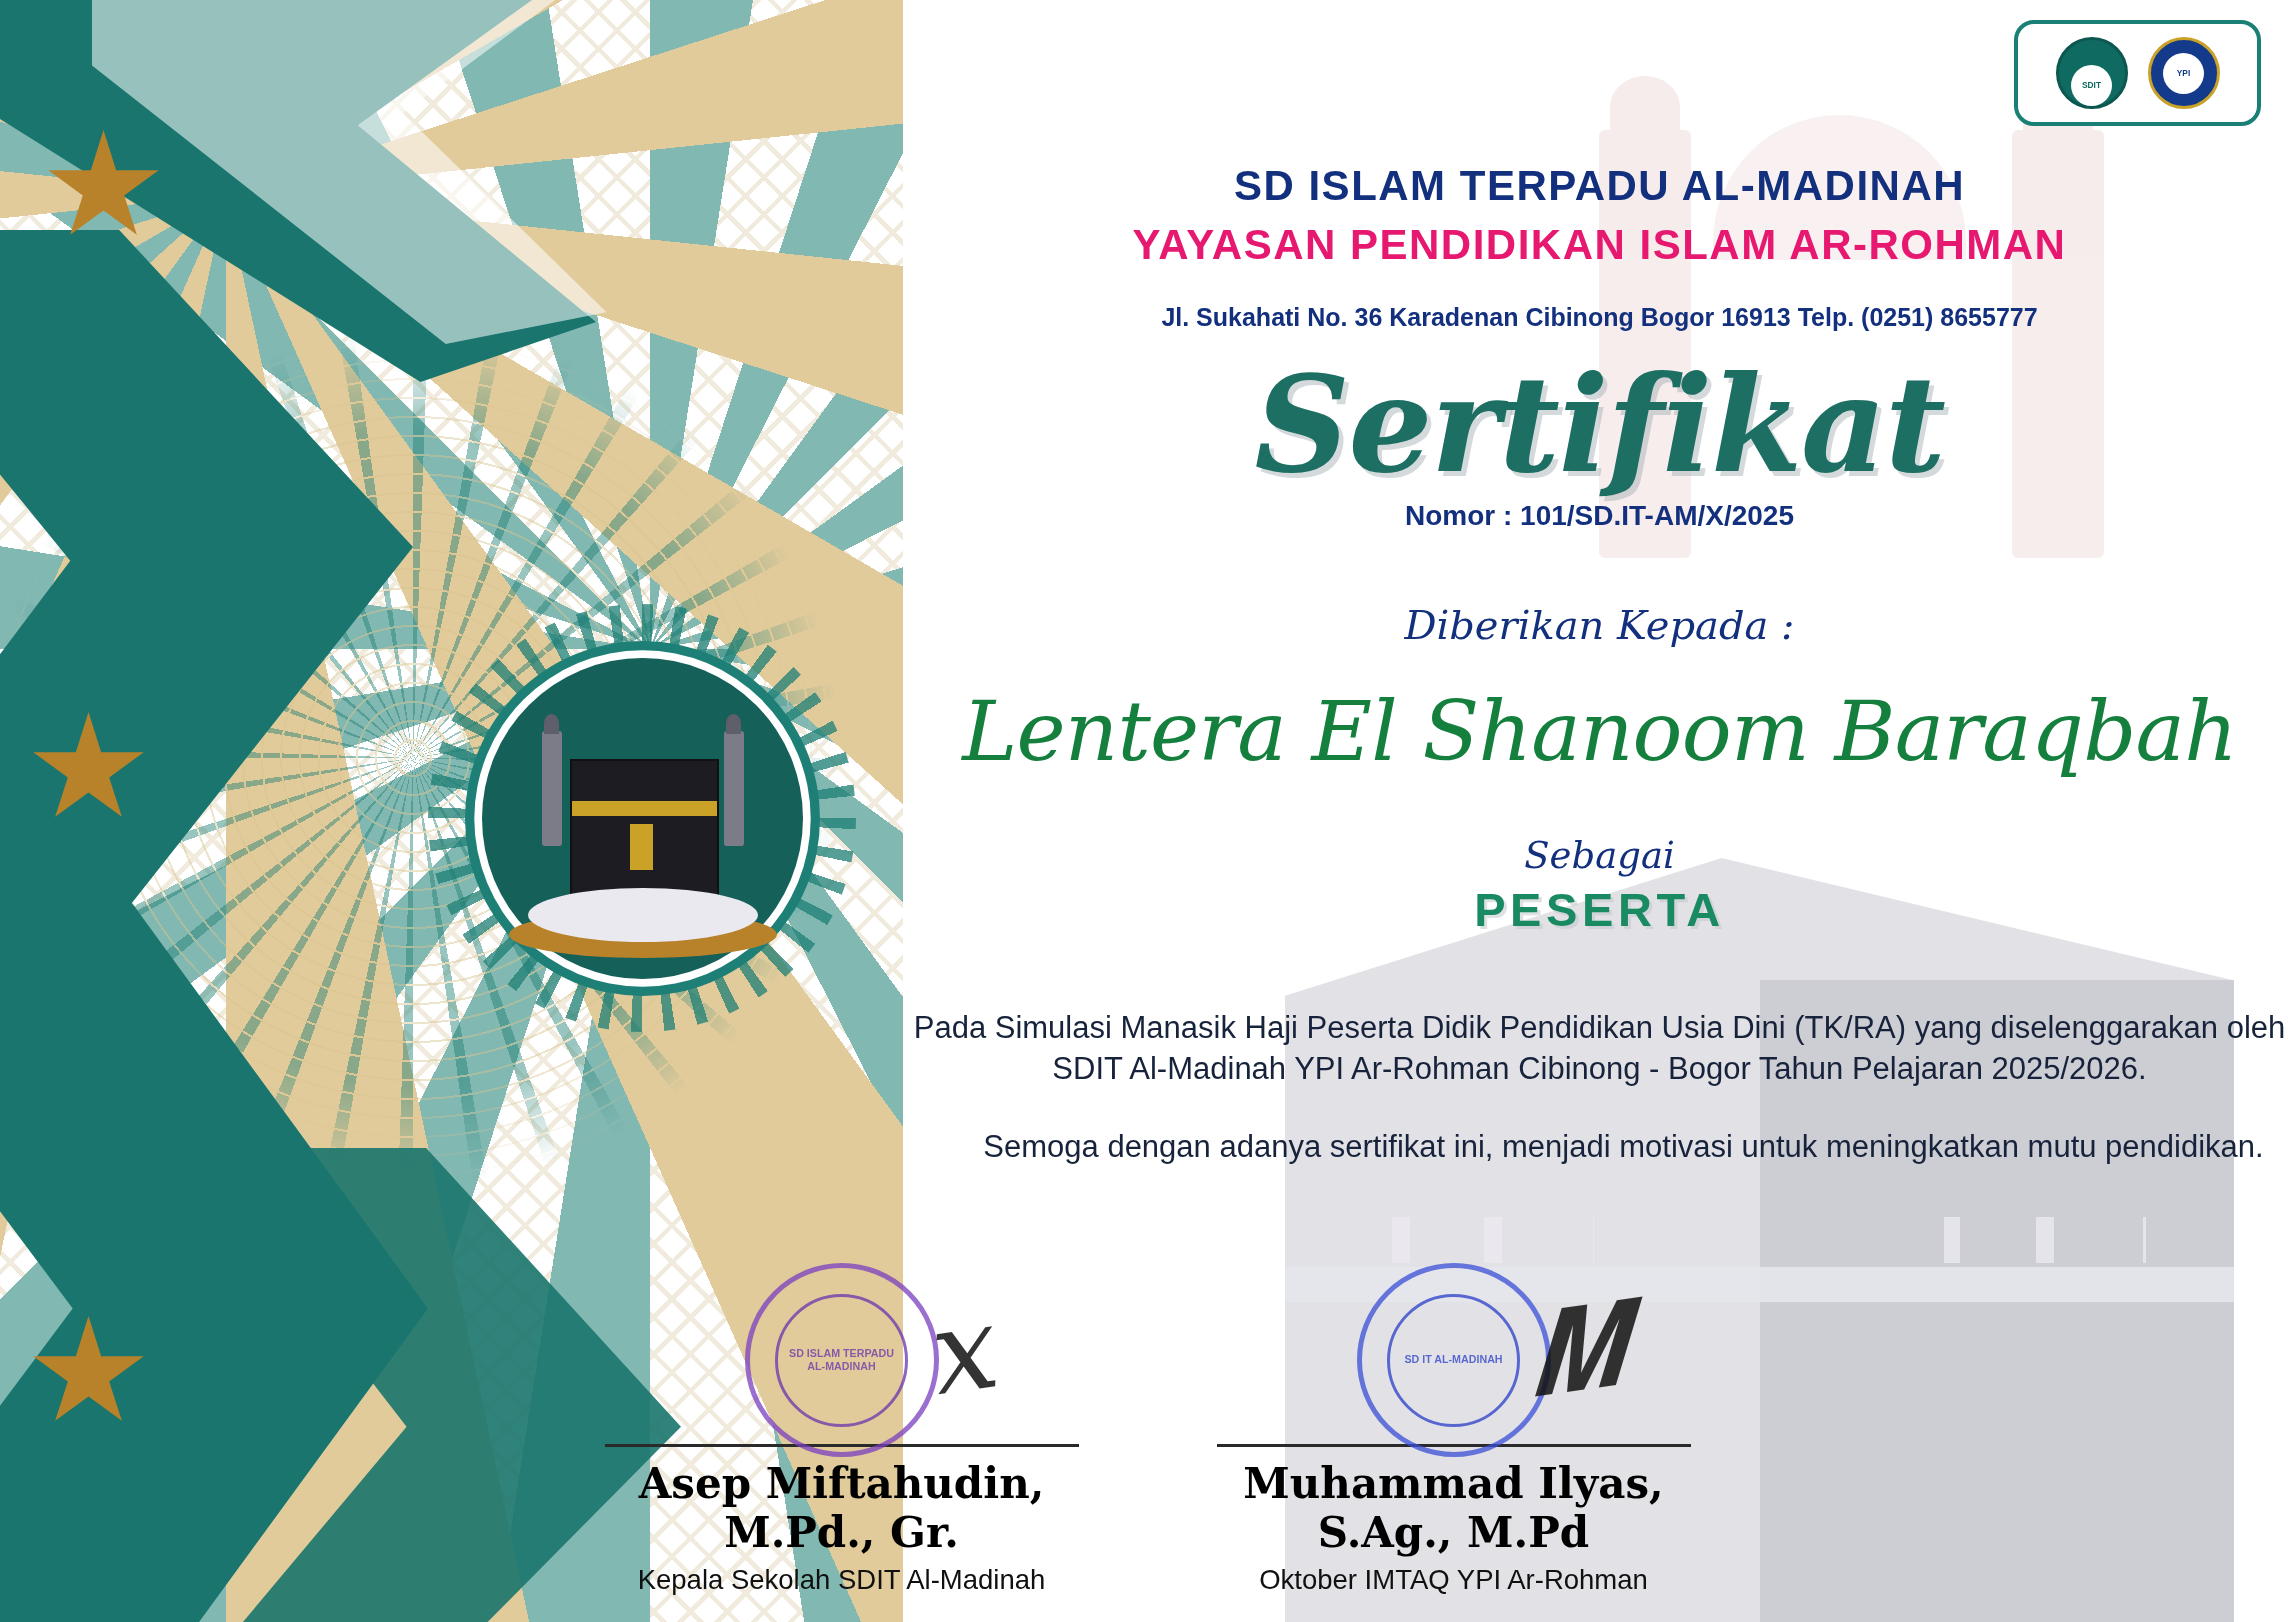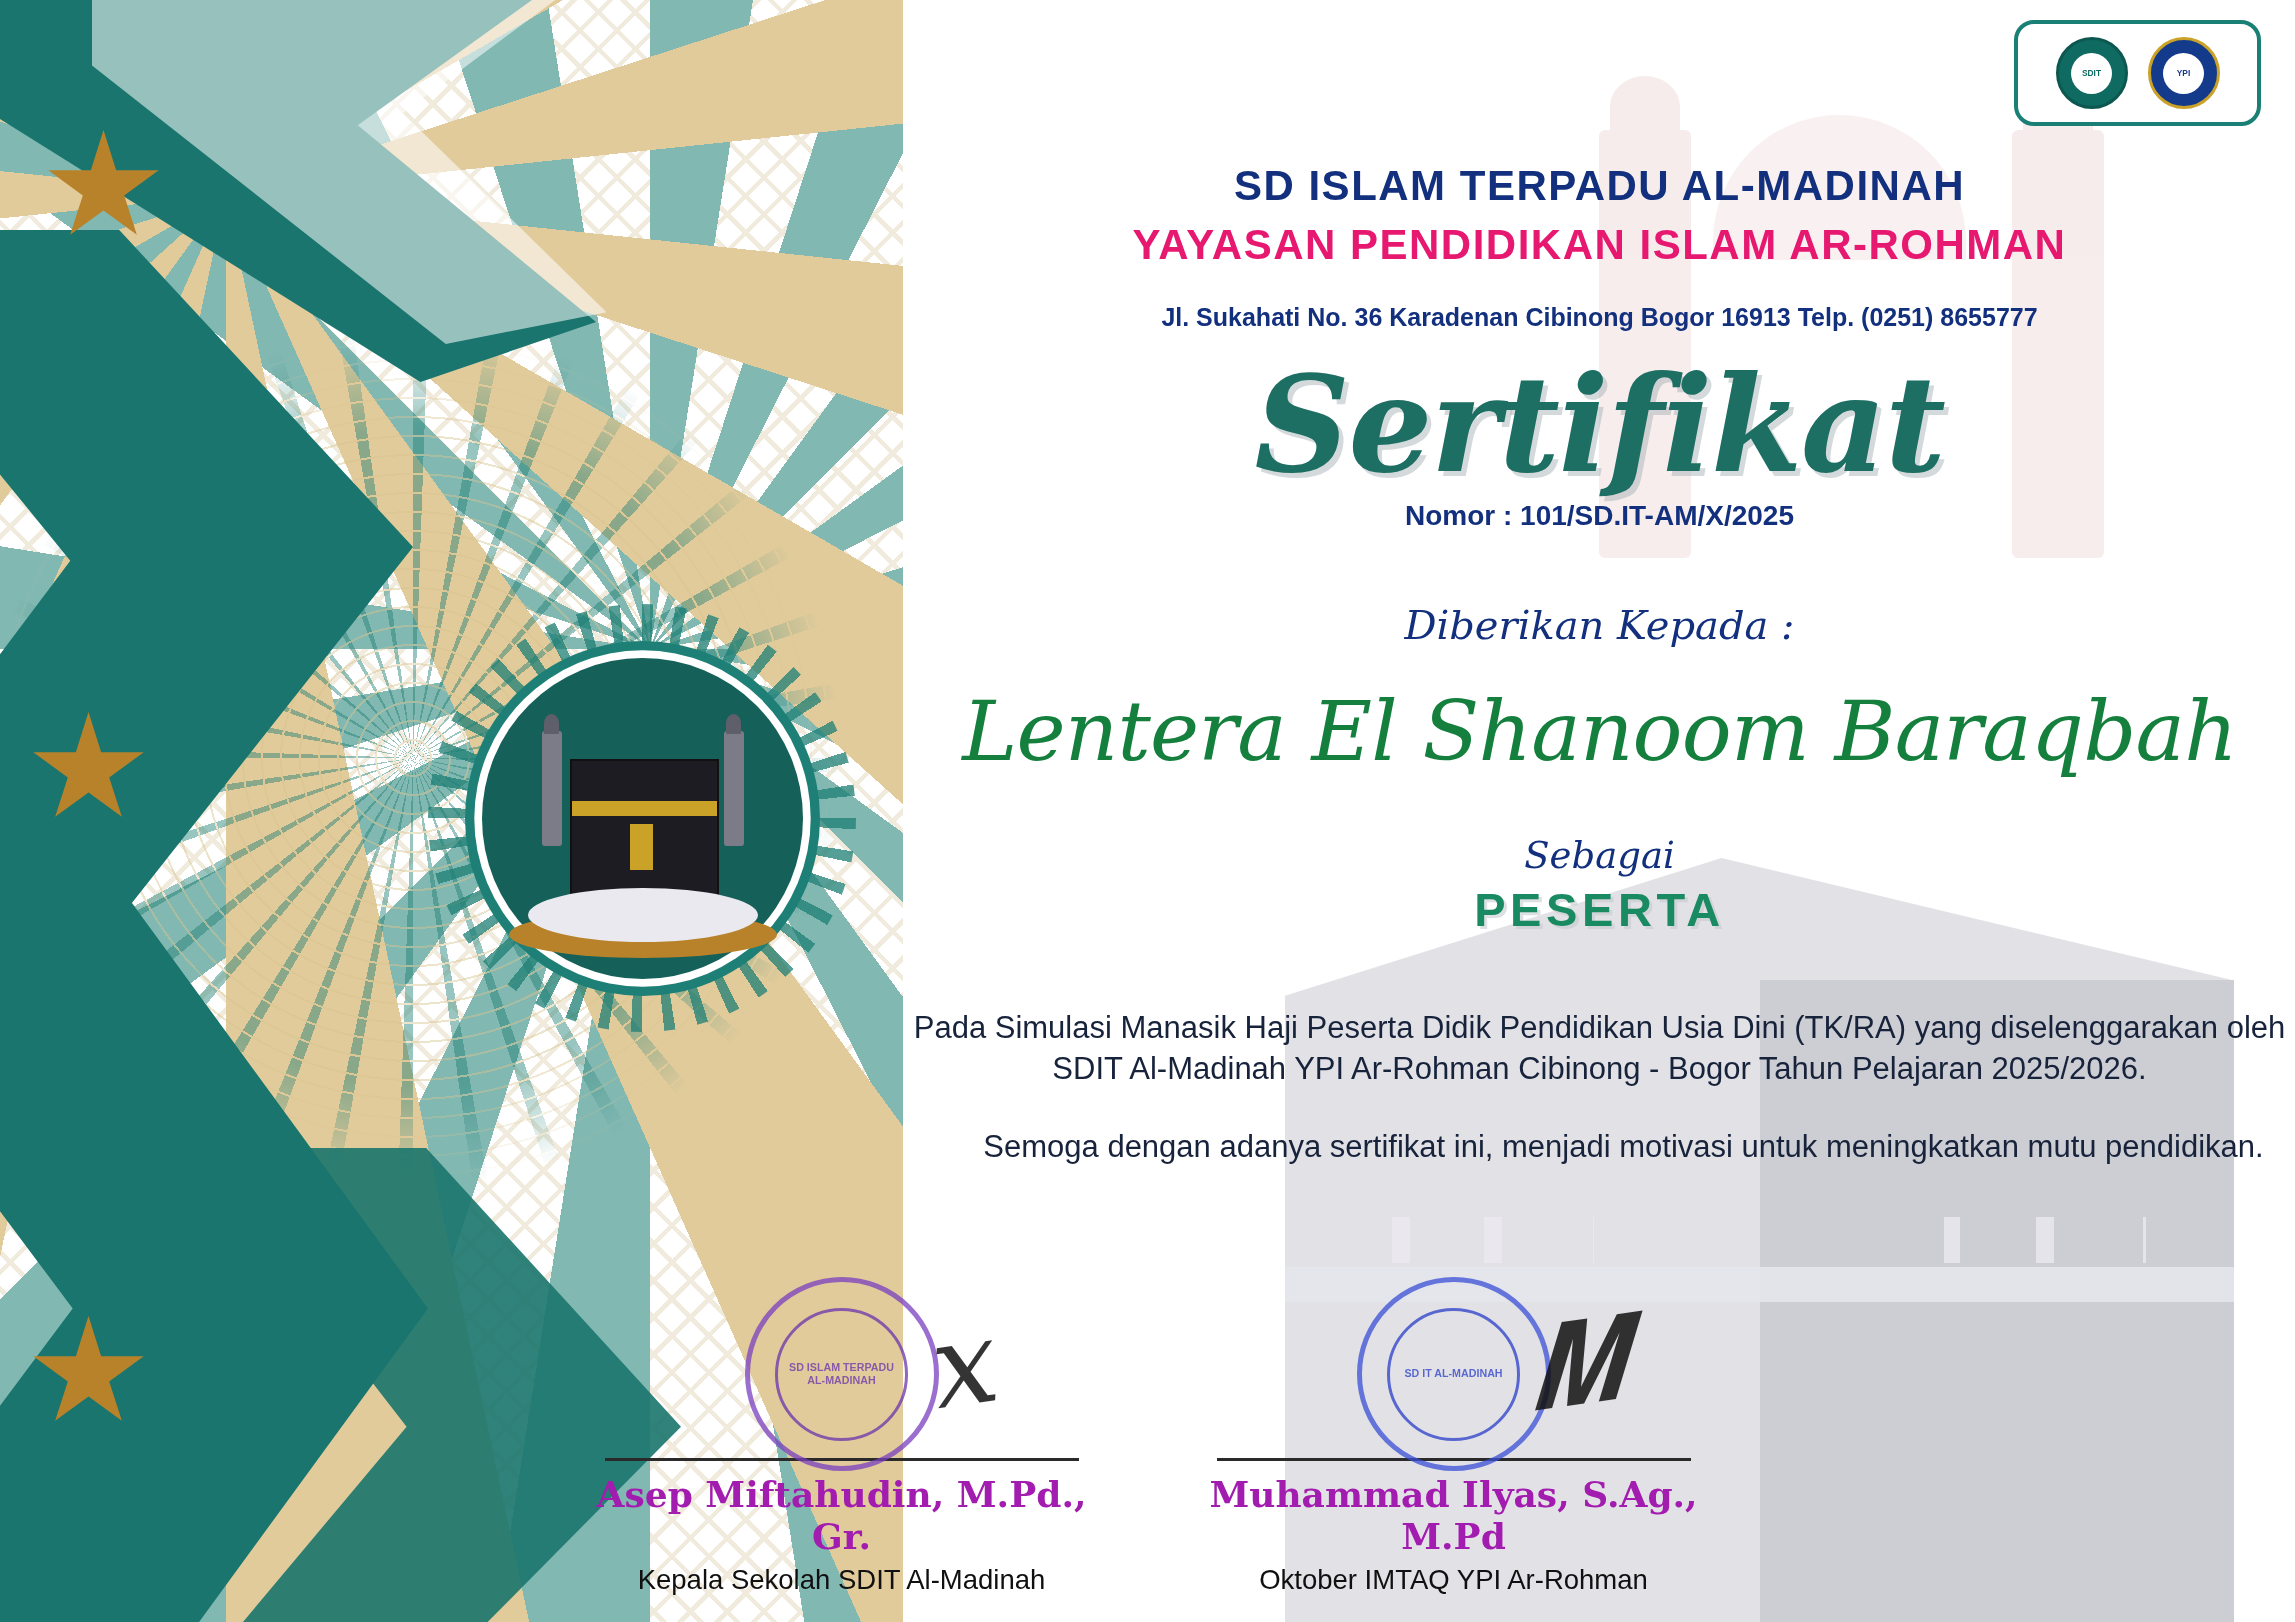--- a/index.html
+++ b/index.html
@@ -152,21 +152,21 @@
     position:absolute;right:34px;top:20px;width:239px;height:98px;
     border:4.6px solid #1a8075;border-radius:20px;background:#ffffff;
     display:flex;align-items:center;justify-content:center;gap:20px;
   }
   .logo{
     width:66px;height:66px;border-radius:50%;
     display:flex;align-items:center;justify-content:center;
     font-size:7.7px;font-weight:bold;text-align:center;line-height:1.05;
     color:#ffffff;
   }
-  .logo-a{background:#0f6b62;border:3.1px solid #0c574f;}
+  .logo-a{background:#0f6b62;border:3.1px solid #0c574f;align-items:flex-end;}
   .logo-b{background:#143a8c;border:3.1px solid #c9a227;color:#f5d76e;}
   .logo-inner{
     width:41px;height:41px;border-radius:50%;background:#ffffff;
     display:flex;align-items:center;justify-content:center;color:#0f6b62;font-size:8.4px;font-weight:bold;
   }
   .logo-b .logo-inner{color:#143a8c;}
 
   
   .content{
     position:absolute;left:903px;top:0;width:1393px;height:1623px;
@@ -245,21 +245,21 @@
   }
   .scribble{
     position:absolute;left:52%;top:-161px;width:230px;height:153px;
     color:#111;font-size:115px;font-family:"DejaVu Serif",serif;font-style:italic;
     opacity:.85;transform:rotate(-8deg);
   }
   .sig-line{
     width:474px;height:3.1px;background:#2a2a2a;margin:0 auto 12.2px auto;
   }
   .sig-name{
-    font-family:"DejaVu Serif", serif;font-weight:bold;font-size:36px;color:#a21caf;
+    font-family:"DejaVu Serif", serif;font-weight:bold;font-size:42px;color:#000000;
   }
   .sig-role{
     margin-top:6.1px;font-size:27.5px;color:#101010;
   }
 </style>
 </head>
 <body>
 
 <div class="cert">
 

